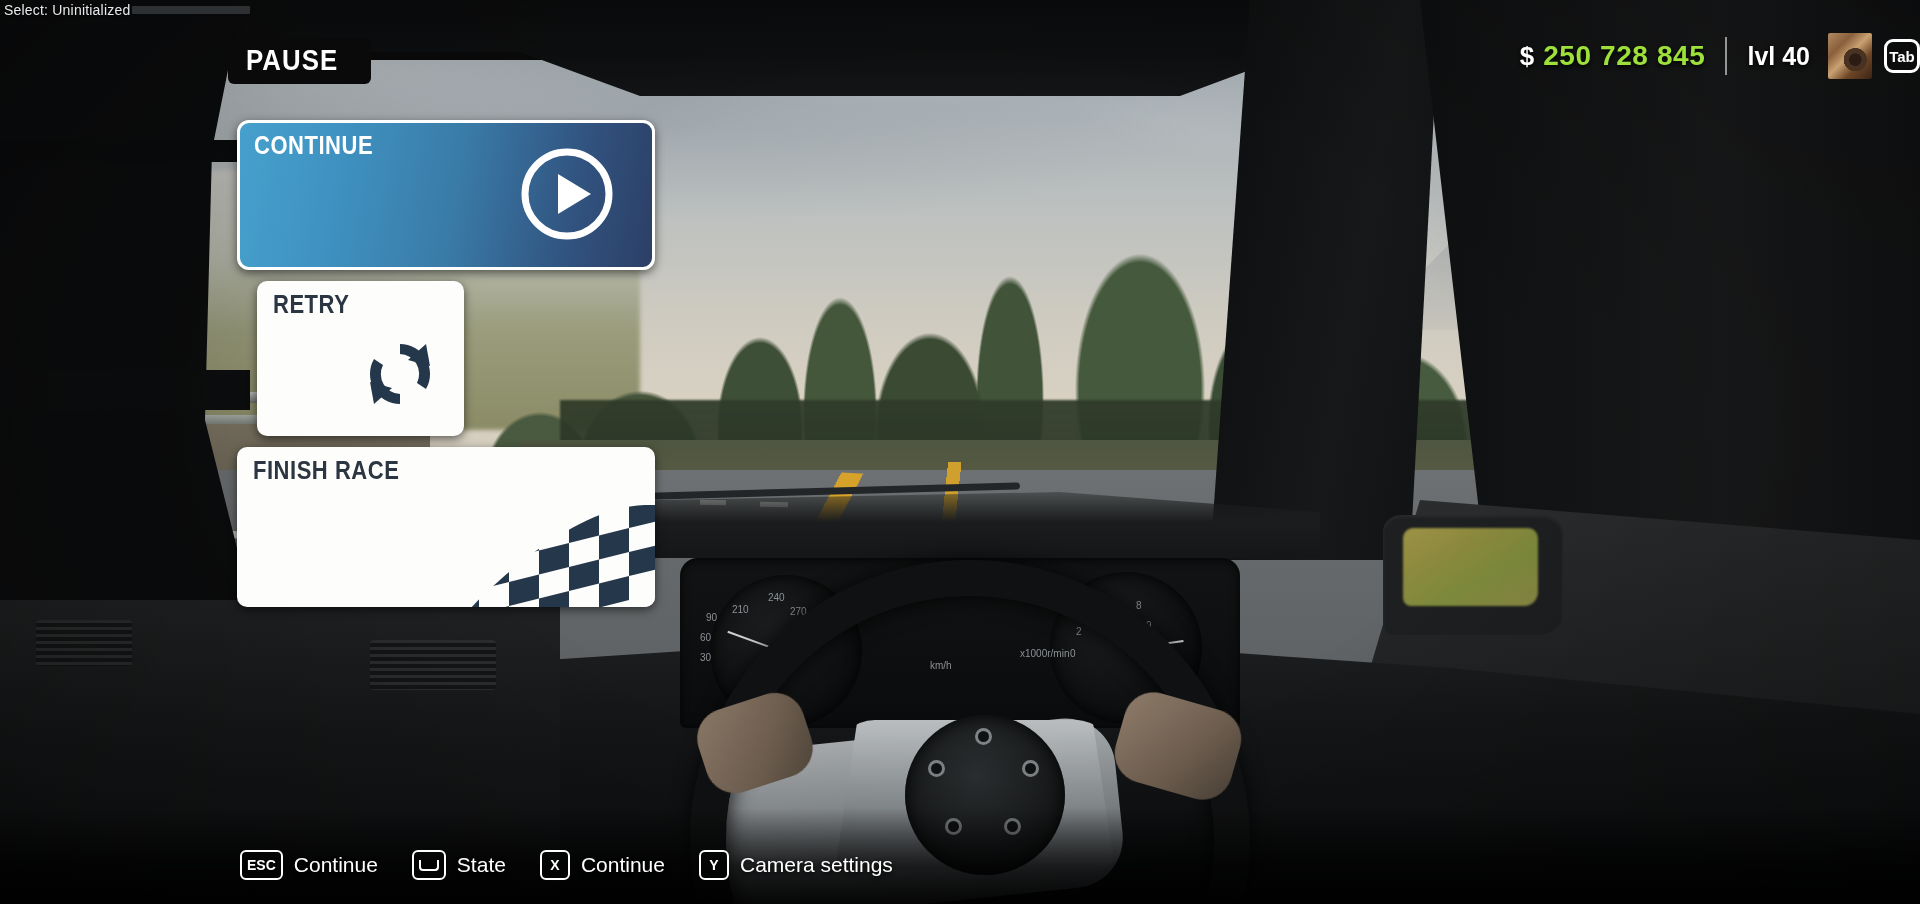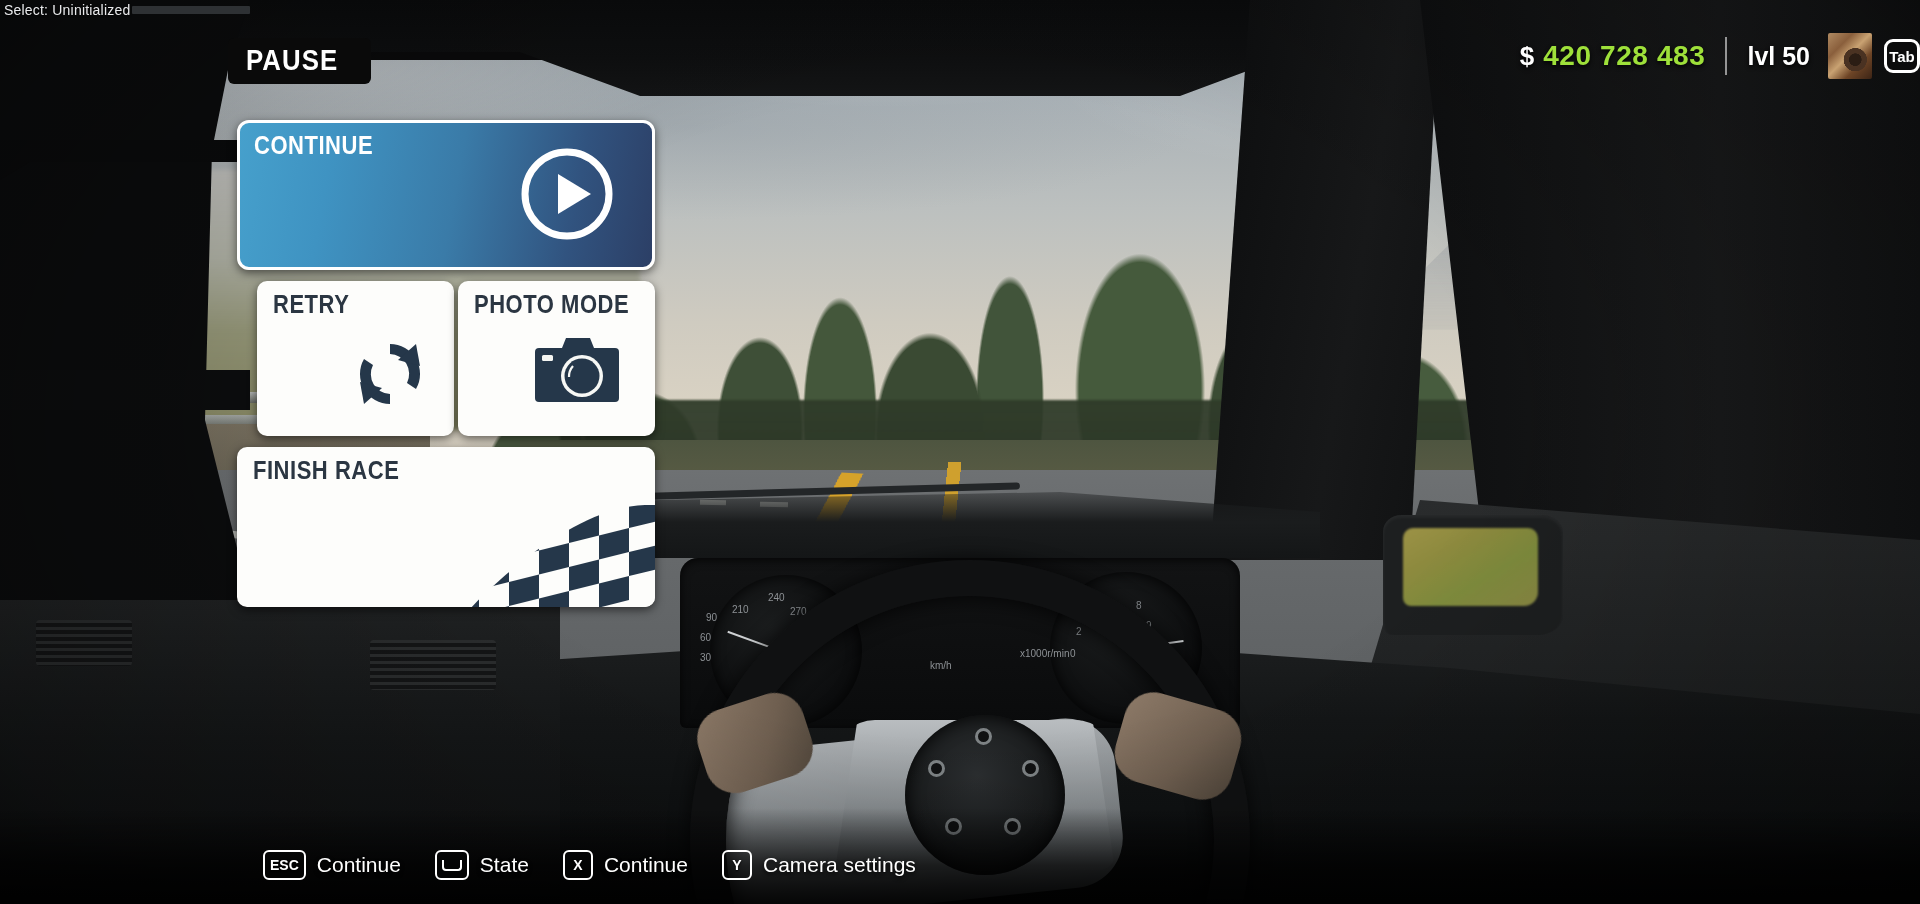--- a/index.html
+++ b/index.html
@@ -369,21 +369,21 @@
   }
   .hint{ display:flex; align-items:center; gap:11px; }
   .key{
     min-width:30px; height:30px; padding:0 5px;
     border:2.5px solid #ffffff; border-radius:6px;
     display:flex; align-items:center; justify-content:center;
     color:#ffffff; font-size:14px; font-weight:bold;
     font-family:"Liberation Sans Narrow","Liberation Sans",sans-serif;
     text-shadow:0 1px 2px rgba(0,0,0,.9);
   }
-  .key.wide{ min-width:38px;margin-left:23px; }
+  .key.wide{ min-width:38px; }
   .hint-label{
     color:#ffffff; font-size:21px;
     font-family:"Liberation Sans Narrow","Liberation Sans",sans-serif;
     text-shadow:0 2px 4px rgba(0,0,0,.95);
   }
   .mouse-glyph{
     width:20px; height:11px;
     border:2.5px solid #ffffff; border-top:none;
     border-radius:0 0 4px 4px;
   }
@@ -506,35 +506,20 @@
             <g fill="#25374a">
               <path d="M42 12 a30 30 0 0 1 26 45 l-9 -6 a20 20 0 0 0 -17 -29 z"></path>
               <path d="M42 72 a30 30 0 0 1 -26 -45 l9 6 a20 20 0 0 0 17 29 z"></path>
               <path d="M68 12 L72 34 L50 28 Z"></path>
               <path d="M16 72 L12 50 L34 56 Z"></path>
             </g>
           </svg>
         </div>
       </div>
 
-      <div class="tile tile-photo">
-        <div class="tile-label">PHOTO MODE</div>
-        <div class="camera-icon">
-          <svg width="84" height="68" viewBox="0 0 84 68">
-            <g fill="#25374a">
-              <rect x="0" y="12" width="84" height="54" rx="4"></rect>
-              <path d="M27 12 L31 2 L55 2 L59 12 Z"></path>
-              <rect x="7" y="19" width="11" height="6" rx="1.5" fill="#f4f5f2"></rect>
-            </g>
-            <circle cx="47" cy="40" r="21" fill="#f7f8f5"></circle>
-            <circle cx="47" cy="40" r="17.5" fill="#25374a"></circle>
-            <path d="M38 30 a16 16 0 0 0 -4 11" fill="none" stroke="#f7f8f5" stroke-width="2.2"></path>
-          </svg>
-        </div>
-      </div>
     </div>
 
     <div class="tile tile-finish">
       <div class="tile-label">FINISH RACE</div>
       <div class="flag-icon">
         <svg width="210" height="120" viewBox="0 0 210 120">
           <defs>
             <clipPath id="flagclip">
               <path d="M196 4 C150 6 100 36 52 78 C36 92 24 104 14 116 L210 116 L210 4 Z"></path>
             </clipPath>
@@ -568,24 +553,24 @@
         </svg>
       </div>
     </div>
 
   </div>
 
   <div class="hud">
     <div class="hud-scrim"></div>
     <div class="hud-money">
       <span class="cur">$</span>
-      <span class="amt">420 728 483</span>
+      <span class="amt">250 728 845</span>
     </div>
     <div class="hud-sep"></div>
-    <div class="hud-lvl">lvl 50</div>
+    <div class="hud-lvl">lvl 40</div>
     <div class="hud-avatar"></div>
     <div class="hud-tab">Tab</div>
   </div>
 
   <div class="hint-scrim"></div>
   <div class="hints">
 
     <div class="hint">
       <div class="key wide">ESC</div>
       <div class="hint-label">Continue</div>

